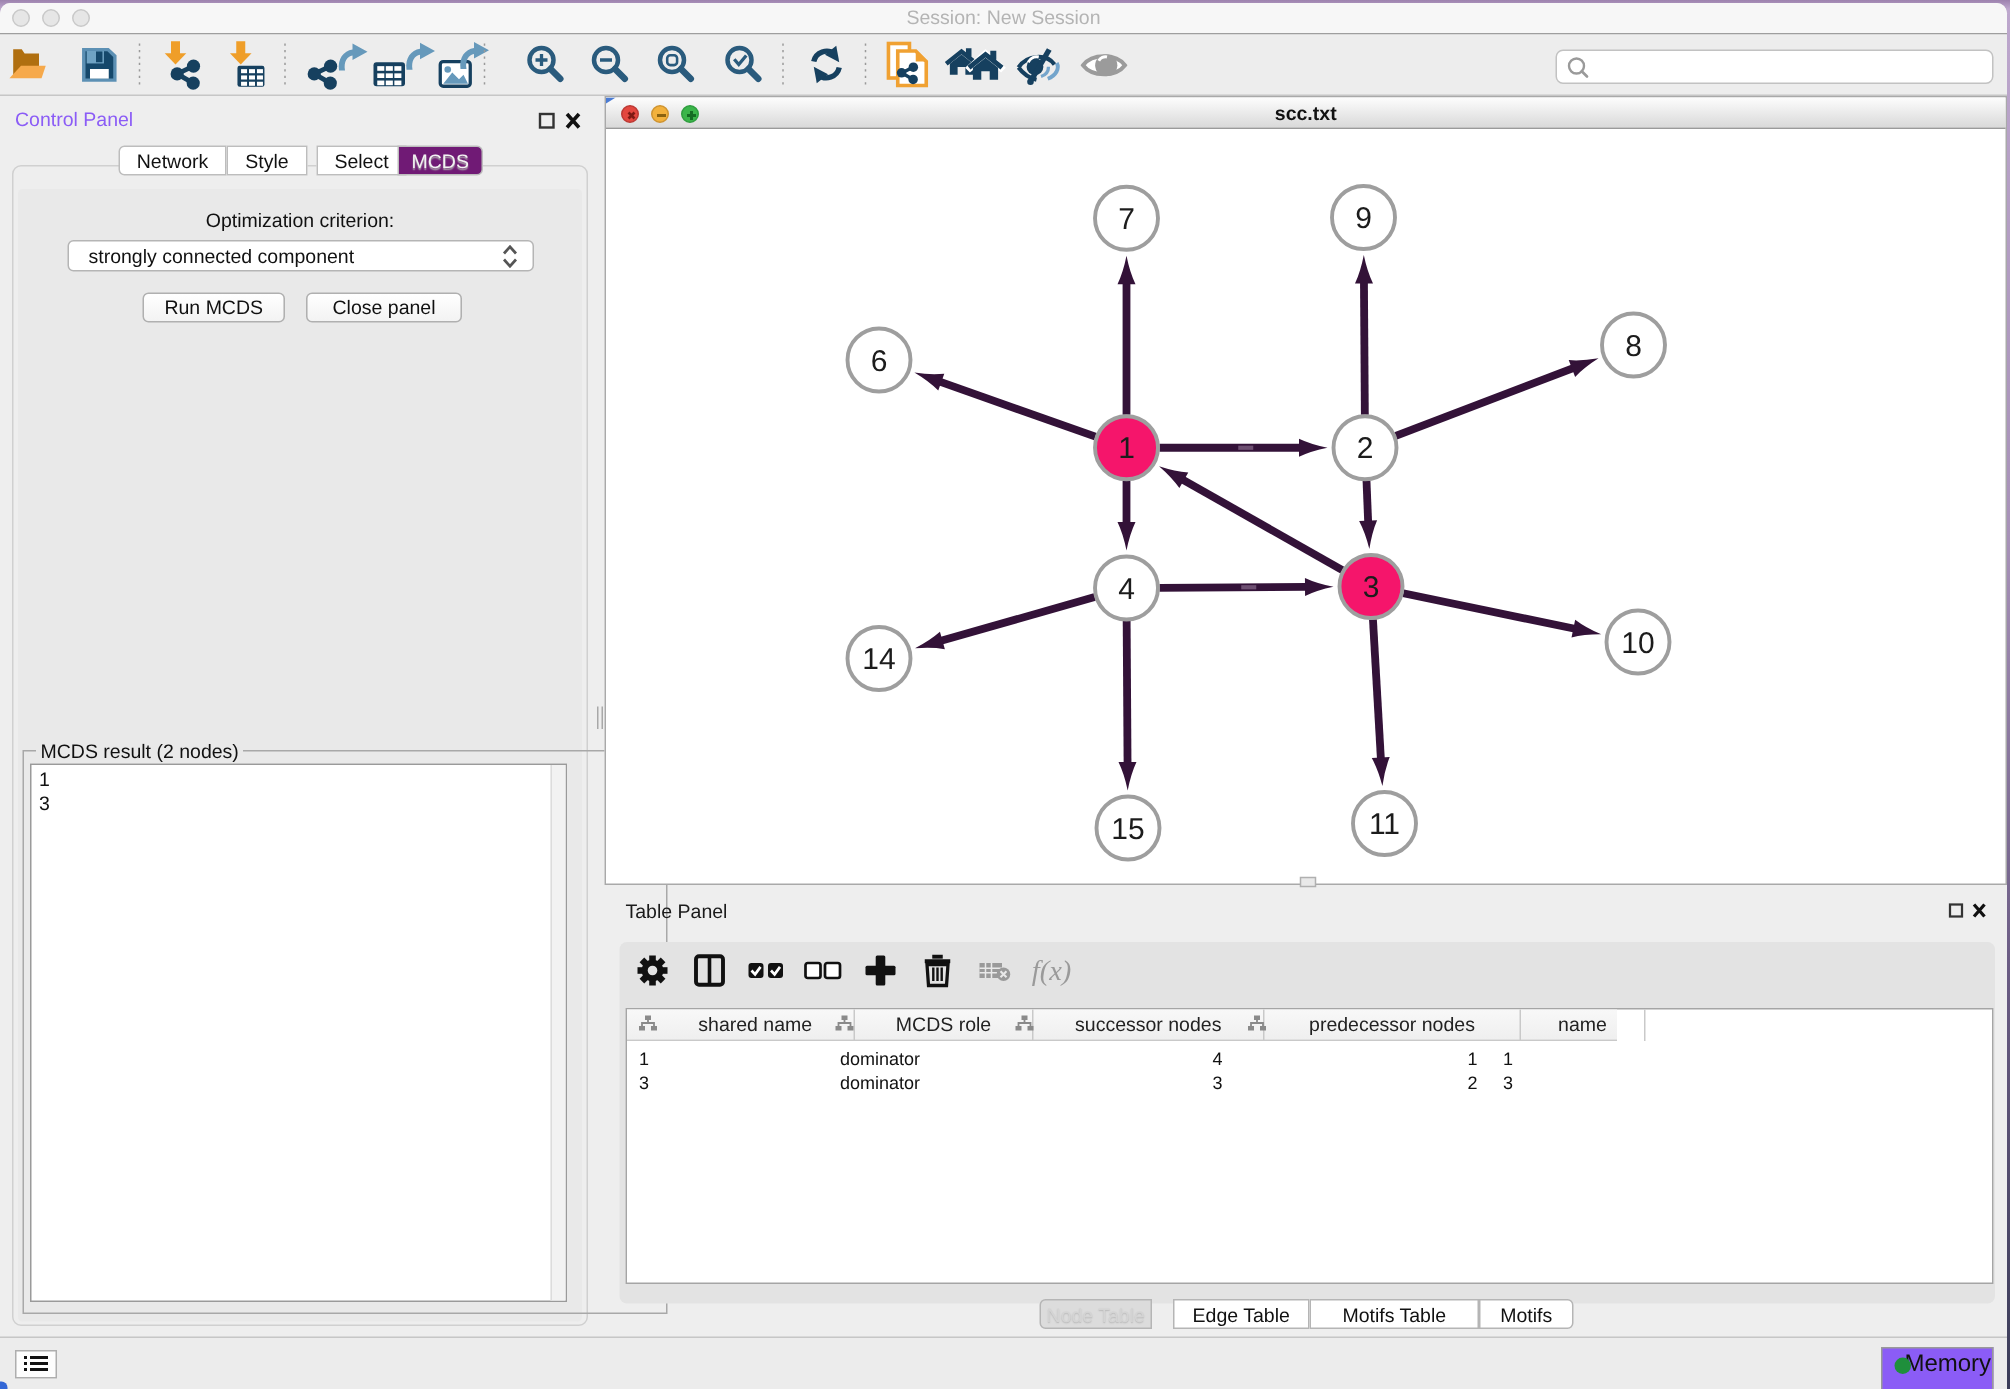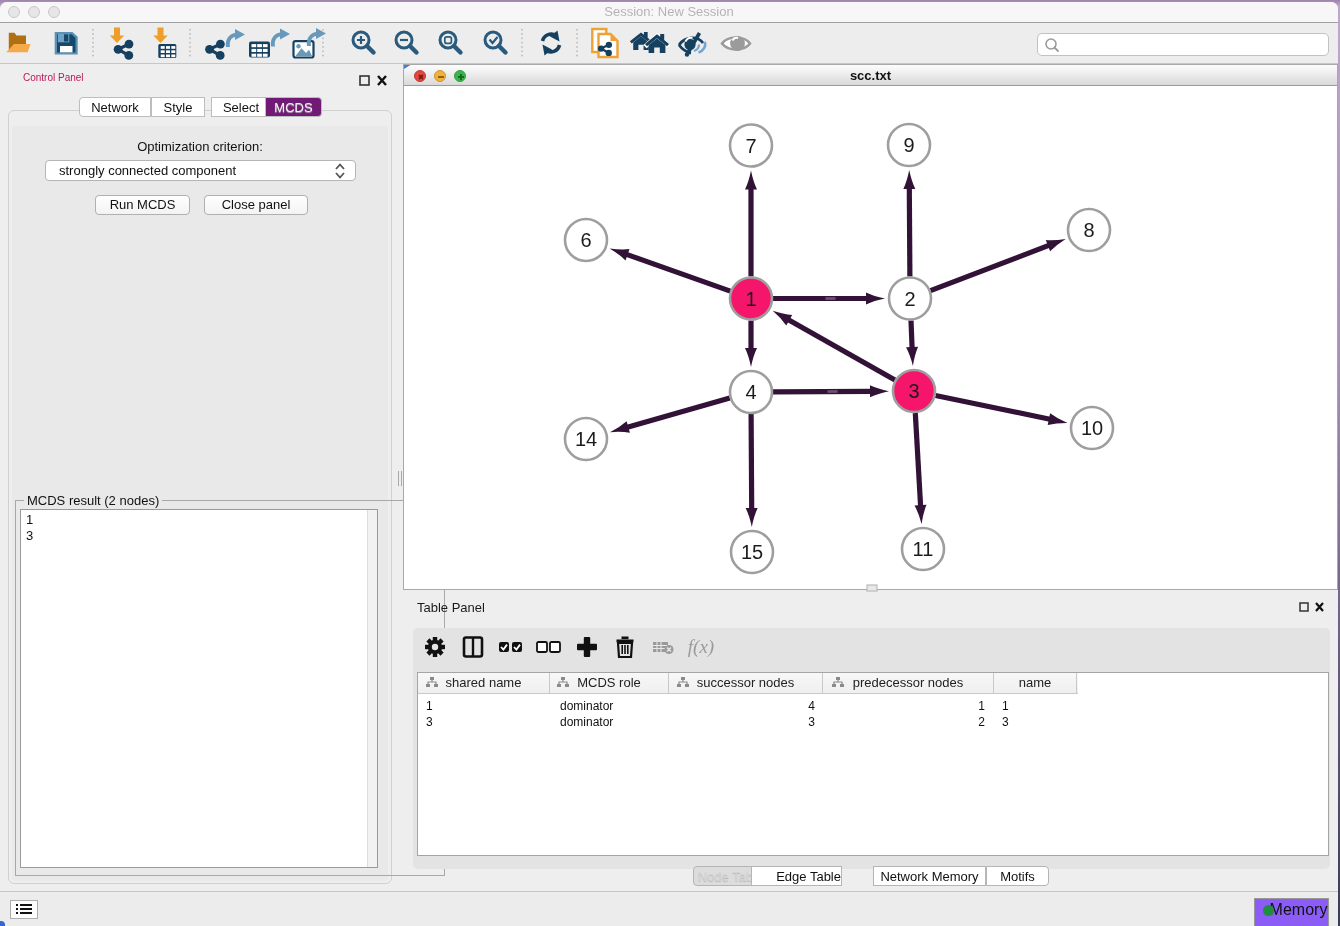--- a/index.html
+++ b/index.html
@@ -5,21 +5,21 @@
   * { margin:0; padding:0; box-sizing:border-box; }
   html,body { width:1340px; height:926px; overflow:hidden; }
   body { font-family:"Liberation Sans", sans-serif; background:linear-gradient(#9d82ae,#bda7cd 6px,#a791b8 360px,#6c5d85 640px,#3a3c58 926px); position:relative; }
   #win { position:absolute; left:0; top:2px; width:1338px; height:924px; background:#eeeeee; border-top-left-radius:7px; border-top-right-radius:7px; }
   #titlebar { position:absolute; left:0; top:2px; width:1338px; height:21px; background:#f7f7f7; border-top-left-radius:7px; border-top-right-radius:7px; border-bottom:1px solid #9e9e9e; }
   .tl { position:absolute; top:4px; width:12px; height:12px; border-radius:50%; background:#e6e6e6; border:1px solid #c9c9c9; }
   #wtitle { position:absolute; top:2px; left:0; width:100%; text-align:center; font-size:13px; color:#b4b4b4; }
   #toolbar { position:absolute; left:0; top:24px; width:1338px; height:40px; background:#ededed; border-bottom:1px solid #c6c6c6; }
   #searchbox { position:absolute; left:1037px; top:9px; width:292px; height:23px; background:#fff; border:1px solid #c2c2c2; border-radius:5px; }
   
-  #cptitle { position:absolute; left:23px; top:72px; font-size:10px; color:#be185d; }
+  #cptitle { position:absolute; left:10px; top:72px; font-size:13px; color:#8b5cf6; }
   .tab { position:absolute; top:97px; height:20px; z-index:3; background:#fff; border:1px solid #bdbdbd; font-size:13px; color:#111; text-align:center; line-height:19px; }
   #tabpane { position:absolute; left:8px; top:110px; width:384px; height:774px; border:1px solid #d0d0d0; border-radius:6px; background:#eeeeee; }
   #tabinner { position:absolute; left:3px; top:15px; width:376px; height:755px; background:#e9e9e9; border-radius:3px; }
   #optlabel { position:absolute; left:0; top:28px; width:100%; text-align:center; font-size:13px; color:#111; }
   #dropdown { position:absolute; left:36px; top:49px; width:311px; height:21px; background:#fff; border:1px solid #b5b5b5; border-radius:4px; font-size:13px; color:#111; line-height:19px; padding-left:13px; }
   .btn { position:absolute; top:84px; height:20px; background:linear-gradient(#ffffff,#f3f3f3); border:1px solid #b0b0b0; border-radius:4px; font-size:13px; color:#111; text-align:center; line-height:18px; }
   #mcdsgroup { position:absolute; left:6px; top:389px; width:430px; height:376px; border:1px solid #a8a8a8; }
   #mcdslegend { position:absolute; left:8px; top:-8px; background:#e9e9e9; padding:0 3px; font-size:13px; color:#111; }
   #mcdstext { position:absolute; left:4px; top:8px; width:358px; height:359px; background:#fff; border:1px solid #9a9a9a; font-size:13px; color:#111; line-height:16px; padding:2px 0 0 5px; }
   #mcdsscroll { position:absolute; right:0px; top:0px; width:10px; height:357px; background:#f2f2f2; border-left:1px solid #dcdcdc; }
@@ -32,21 +32,21 @@
   #netwin { position:absolute; left:403px; top:64px; width:935px; height:526px; background:#fff; border:1px solid #a9a9a9; }
   #nettitle { position:absolute; left:0; top:0; width:100%; height:21px; background:linear-gradient(#fdfdfd,#d9d9d9); border-bottom:1px solid #9a9a9a; }
   #netname { position:absolute; top:3px; left:0; width:100%; text-align:center; font-size:13px; font-weight:bold; color:#111; }
   .mac { position:absolute; top:5px; width:12px; height:12px; border-radius:50%; }
   .macg { position:absolute; top:1px; left:1px; width:10px; height:10px; }
   
   #tptitle { position:absolute; left:417px; top:600px; font-size:13px; color:#1a1a1a; }
   #tblpane { position:absolute; left:413px; top:628px; width:917px; height:241px; background:#e3e3e3; border-radius:5px; }
   #tblarea { position:absolute; left:417px; top:672px; width:912px; height:184px; background:#fff; border:1px solid #a5a5a5; }
   #tblhead { position:absolute; left:0; top:0; width:660px; height:21px; background:linear-gradient(#f8f8f8,#efefef); border-bottom:1px solid #c9c9c9; }
-  .hcell { position:absolute; top:0; height:21px; border-right:1px solid #c9c9c9; font-size:13px; color:#222; text-align:center; line-height:20px; }
+  .hcell { position:absolute; top:0; height:21px; border-right:1px solid #c9c9c9; font-size:13px; color:#222; text-align:center; line-height:20px;margin-left:20px; }
   .tcell { position:absolute; font-size:12px; color:#111; height:16px; line-height:16px; }
   .num { text-align:right; }
   .btab { position:absolute; top:866px; height:20px; background:#fff; border:1px solid #b5b5b5; font-size:13px; color:#111; text-align:center; line-height:19px; }
   .knobv { position:absolute; width:1px; height:15px; background:#a8a8a8; }
 </style>
 </head>
 <body>
 <div id="win"></div>
 <div id="titlebar">
   <div class="tl" style="left:8px;"></div>
@@ -416,22 +416,22 @@
   <div class="tcell num" style="left:300px; top:25px; width:97px;">4</div>
   <div class="tcell num" style="left:460px; top:25px; width:107px;">1</div>
   <div class="tcell" style="left:584px; top:25px;">1</div>
   <div class="tcell" style="left:8px; top:41px;">3</div>
   <div class="tcell" style="left:142px; top:41px;">dominator</div>
   <div class="tcell num" style="left:300px; top:41px; width:97px;">3</div>
   <div class="tcell num" style="left:460px; top:41px; width:107px;">2</div>
   <div class="tcell" style="left:584px; top:41px;">3</div>
 </div>
 <div class="btab" style="left:693px; width:75px; background:#dcdcdc; color:#d4d4d4; text-shadow:0 1px 1px #b5b5b5; border-radius:4px 0 0 4px;">Node Table</div>
-<div class="btab" style="left:751px; width:91px;text-align:right;">Edge Table</div>
-<div class="btab" style="left:873px; width:113px;">Network Memory</div>
+<div class="btab" style="left:782px; width:91px;">Edge Table</div>
+<div class="btab" style="left:873px; width:113px;">Motifs Table</div>
 <div class="btab" style="left:986px; width:63px; border-radius:0 4px 4px 0;">Motifs</div>
 
 <div id="statusbar">
   <div id="listbtn">
     <svg width="26" height="17">
       <rect x="5" y="3" width="2" height="2" fill="#111"></rect>
         <rect x="9" y="3" width="12" height="2" fill="#111"></rect>
       <rect x="5" y="7" width="2" height="2" fill="#111"></rect>
         <rect x="9" y="7" width="12" height="2" fill="#111"></rect>
       <rect x="5" y="11" width="2" height="2" fill="#111"></rect>

